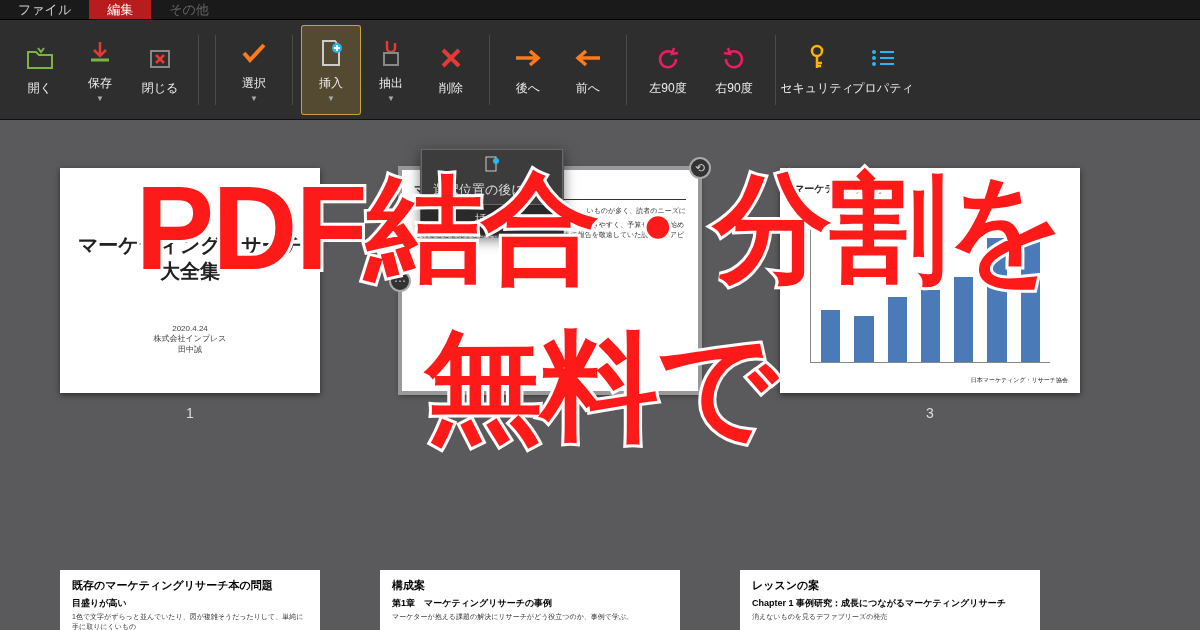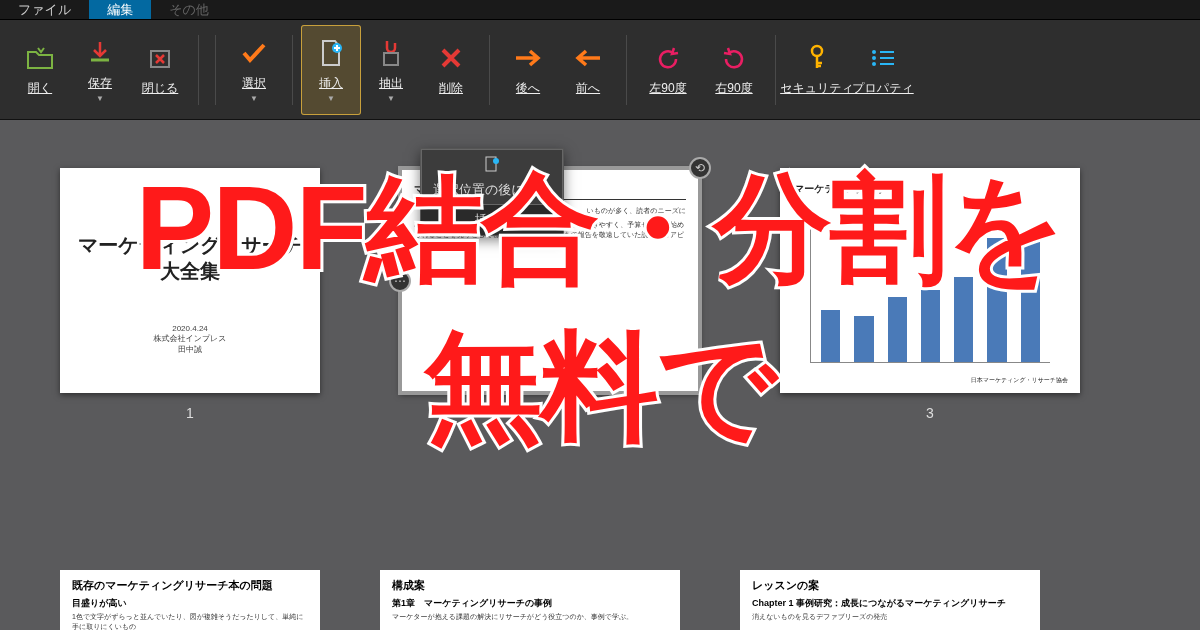--- a/index.html
+++ b/index.html
@@ -1,32 +1,32 @@
 <!DOCTYPE html>
 <html><head>
 <meta charset="utf-8">
 <style>
   * { margin: 0; padding: 0; box-sizing: border-box; }
   body { width: 1200px; height: 630px; background: #5a5a5c; font-family: "Yu Gothic", "Meiryo", sans-serif; overflow: hidden; position: relative; }
 
   
   .menubar { height: 20px; background: #1a1a1a; display: flex; align-items: stretch; border-bottom: 1px solid #000; }
   .menu-item { padding: 0 18px; color: #ccc; font-size: 13px; display: flex; align-items: center; cursor: pointer; }
-  .menu-item.active { background: #0369a1; color: #fff; }
+  .menu-item.active { background: #b91c1c; color: #fff; }
   .menu-item.dim { color: #666; }
 
   
   .ribbon { height: 100px; background: #2e2e2e; display: flex; align-items: center; padding: 0 10px; gap: 0; border-bottom: 1px solid #111; }
   .group { display: flex; align-items: center; }
   .sep { width: 1px; height: 70px; background: #4a4a4a; margin: 0 8px; }
   .tool { display: flex; flex-direction: column; align-items: center; justify-content: center; width: 60px; height: 90px; color: #eee; font-size: 12px; cursor: pointer; border-radius: 3px; }
   .tool.wide { width: 66px; }
   .tool.highlight { background: rgba(200,160,60,0.25); box-shadow: inset 0 0 0 1px #c8a03c; }
   .tool .ico { width: 32px; height: 32px; margin-bottom: 6px; display: flex; align-items: center; justify-content: center; }
-  .tool .lbl { white-space: nowrap; text-decoration: underline; }
+  .tool .lbl { white-space: nowrap; }
   .tool .drop { font-size: 8px; margin-top: 2px; color: #aaa; }
 
   
   .dropdown { position: absolute; left: 420px; top: 148px; background: #2a2a2a; border: 1px solid #555; box-shadow: 0 4px 12px rgba(0,0,0,0.5); z-index: 5; }
   .dropdown-item { display: flex; align-items: center; gap: 8px; padding: 6px 12px; color: #ddd; font-size: 13px; cursor: pointer; flex-direction: column; }
   .dropdown-item.sel { background: #3c3c3c; box-shadow: inset 0 0 0 1px #666; }
   .dropdown-item .mini-ico { width: 18px; height: 18px; display:flex; align-items:center; justify-content:center; }
 
   
   .thumbs { position: absolute; top: 148px; left: 0; right: 0; bottom: 0; padding: 20px 60px; display: flex; gap: 80px; }

